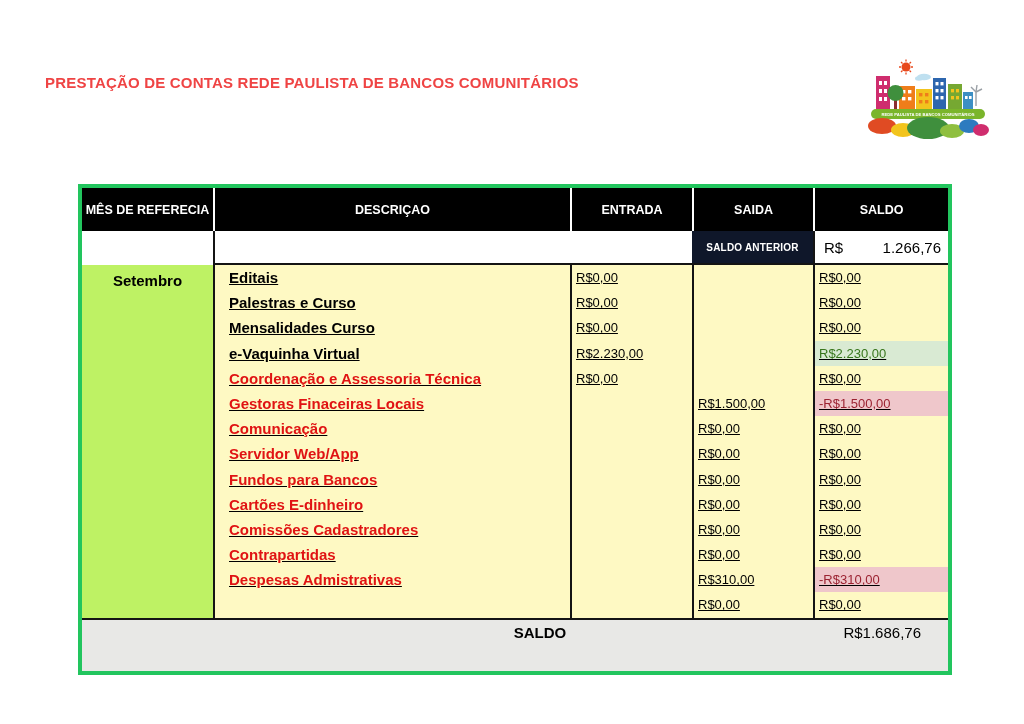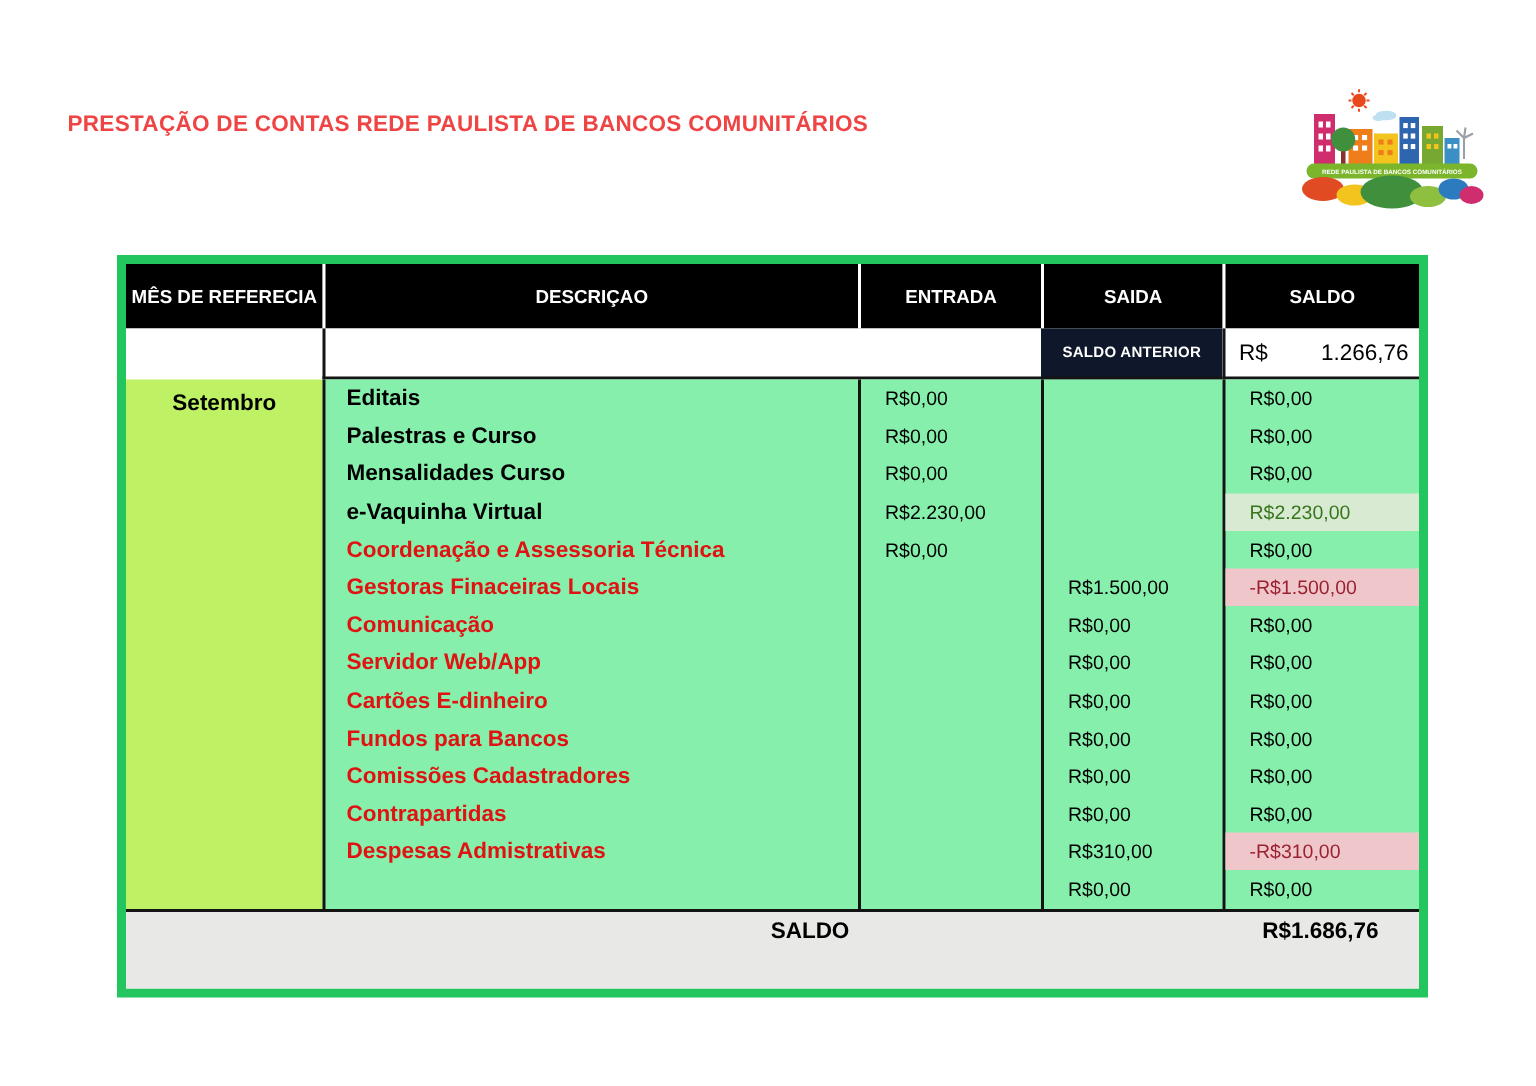--- a/index.html
+++ b/index.html
@@ -8,22 +8,22 @@
     font-family:"Liberation Sans", sans-serif;color:#000;overflow:hidden;
   }
   .doc-title{
     position:absolute;left:45px;top:74px;font-size:15px;font-weight:bold;
     letter-spacing:.2px;color:#ef4444;
   }
   .logo{position:absolute;left:866px;top:56px;width:126px;height:88px;}
 
   
   .fin-table{
-    position:absolute;left:78px;top:170px;width:874px;
-    border:6px solid #22c55e;box-sizing:border-box;background:#fff;
+    position:absolute;left:78px;top:184px;width:874px;
+    border:4px solid #22c55e;box-sizing:border-box;background:#fff;
   }
   .thead{display:grid;grid-template-columns:131px 357px 122px 121px 1fr;height:43px;}
   .th{
     background:#000;color:#fff;font-weight:bold;font-size:12.5px;
     display:flex;align-items:center;justify-content:center;border-left:2px solid #fff;
   }
   .th:first-child{border-left:none;}
 
   .sa-row{display:grid;grid-template-columns:131px 479px 121px 1fr;height:34px;}
   .sa-empty-mes{background:#fff;}
@@ -35,37 +35,37 @@
   .sa-value{
     border-left:2px solid #141414;border-bottom:2px solid #141414;
     display:flex;align-items:center;justify-content:space-between;
     font-size:15px;padding:0 7px 0 9px;background:#fff;
   }
 
   .tbody{display:grid;grid-template-columns:131px 357px 122px 121px 1fr;}
   .mes-cell{
     text-align:center;font-weight:bold;font-size:15px;padding-top:7px;background:#bef264;
   }
-  .col{border-left:2px solid #141414;background:#86efac;}
+  .col{border-left:2px solid #141414;background:#fef9c3;text-decoration:underline;}
   .cell{height:25.2px;line-height:25.2px;white-space:nowrap;}
   .desc-cell{padding-left:14px;font-size:15px;font-weight:bold;}
   .desc-cell.exp{color:#e01313;}
-  .val-cell{padding-left:16px;font-size:13px;}
+  .val-cell{padding-left:4px;font-size:13px;}
   .val-cell.pos{background:#d9ead3;color:#38761d;}
   .val-cell.neg{background:#efc7cb;color:#9b2231;}
 
   .tfoot{
     border-top:2px solid #141414;background:#e8e8e6;height:51px;position:relative;
   }
   .tfoot .f-label{
     position:absolute;left:0;right:0;top:4px;text-align:center;
     font-weight:bold;font-size:15px;transform:translateX(25px);
   }
   .tfoot .f-value{
-    position:absolute;right:27px;top:4px;font-weight:bold;font-size:15px;
+    position:absolute;right:27px;top:4px;font-weight:normal;font-size:15px;
   }
 </style>
 </head>
 <body>
 
 <div class="doc-title">PRESTAÇÃO DE CONTAS REDE PAULISTA DE BANCOS COMUNITÁRIOS</div>
 
 <div class="logo">
   <svg width="126" height="88" viewBox="0 0 126 88">
 
@@ -167,22 +167,22 @@
 
     <div class="col">
       <div class="cell desc-cell inc">Editais</div>
       <div class="cell desc-cell inc">Palestras e Curso</div>
       <div class="cell desc-cell inc">Mensalidades Curso</div>
       <div class="cell desc-cell inc">e-Vaquinha Virtual</div>
       <div class="cell desc-cell exp">Coordenação e Assessoria Técnica</div>
       <div class="cell desc-cell exp">Gestoras Finaceiras Locais</div>
       <div class="cell desc-cell exp">Comunicação</div>
       <div class="cell desc-cell exp">Servidor Web/App</div>
+      <div class="cell desc-cell exp">Fundos para Bancos</div>
       <div class="cell desc-cell exp">Cartões E-dinheiro</div>
-      <div class="cell desc-cell exp">Fundos para Bancos</div>
       <div class="cell desc-cell exp">Comissões Cadastradores</div>
       <div class="cell desc-cell exp">Contrapartidas</div>
       <div class="cell desc-cell exp">Despesas Admistrativas</div>
     </div>
 
     <div class="col">
       <div class="cell val-cell">R$0,00</div>
       <div class="cell val-cell">R$0,00</div>
       <div class="cell val-cell">R$0,00</div>
       <div class="cell val-cell">R$2.230,00</div>

